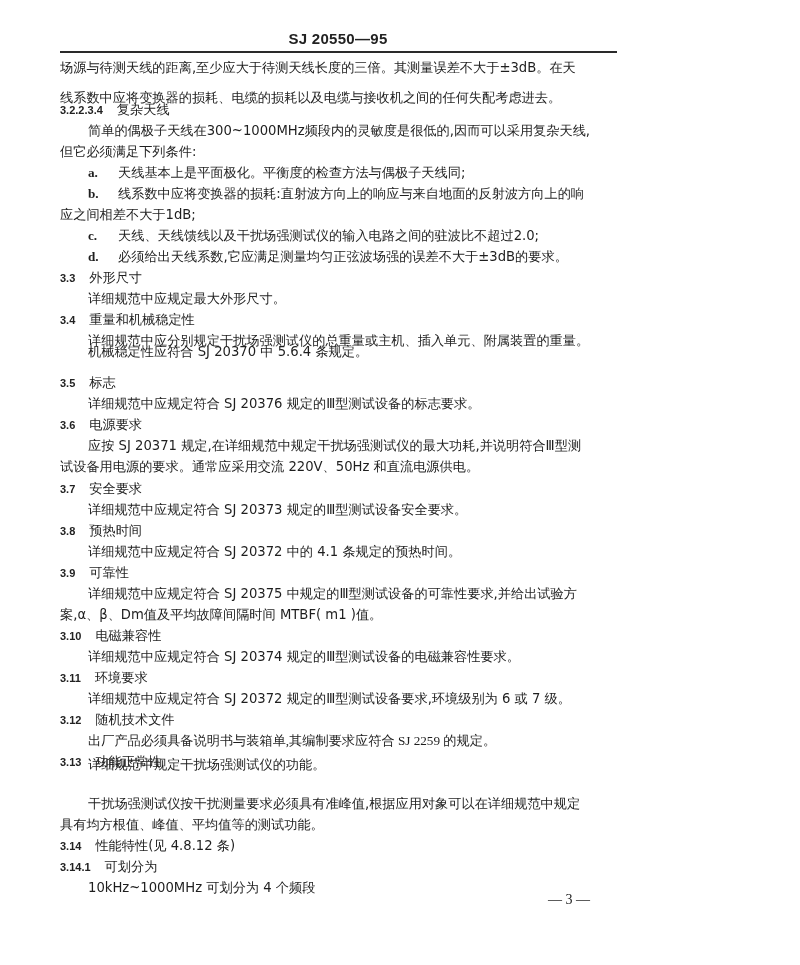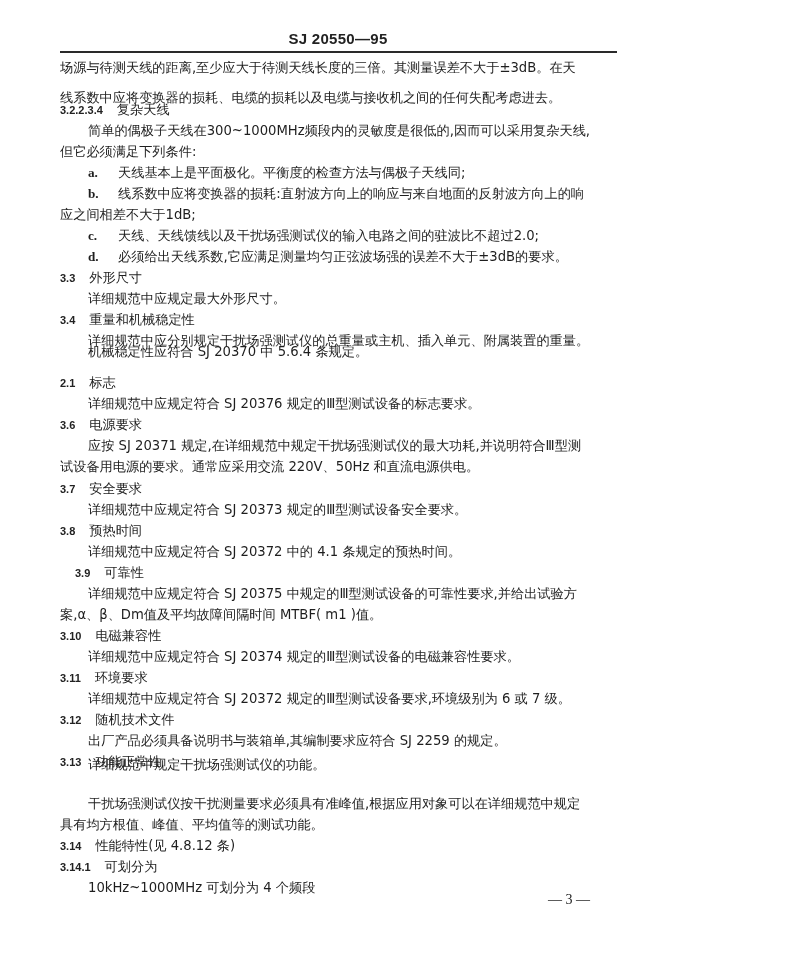--- a/index.html
+++ b/index.html
@@ -80,60 +80,60 @@
     </div>
     <div class="line indent" style="top: 231.282px;">详细规范中应规定最大外形尺寸。</div>
 
     <div class="line" style="top: 252.308px;">
       <span class="num">3.4</span><span>重量和机械稳定性</span>
     </div>
     <div class="line indent" style="top: 273.333px;">详细规范中应分别规定干扰场强测试仪的总重量或主机、插入单元、附属装置的重量。</div>
     <div class="line indent" style="top: 284px;">机械稳定性应符合 SJ 20370 中 5.6.4 条规定。</div>
 
     <div class="line" style="top: 315.385px;">
-      <span class="num">2.1</span><span>标志</span>
+      <span class="num">3.5</span><span>标志</span>
     </div>
     <div class="line indent" style="top: 336.41px;">详细规范中应规定符合 SJ 20376 规定的Ⅲ型测试设备的标志要求。</div>
 
     <div class="line" style="top: 357.436px;">
       <span class="num">3.6</span><span>电源要求</span>
     </div>
     <div class="line indent" style="top: 378.462px;">应按 SJ 20371 规定,在详细规范中规定干扰场强测试仪的最大功耗,并说明符合Ⅲ型测</div>
     <div class="line" style="top: 399.487px;">试设备用电源的要求。通常应采用交流 220V、50Hz 和直流电源供电。</div>
 
     <div class="line" style="top: 420.513px;">
       <span class="num">3.7</span><span>安全要求</span>
     </div>
     <div class="line indent" style="top: 441.538px;">详细规范中应规定符合 SJ 20373 规定的Ⅲ型测试设备安全要求。</div>
 
     <div class="line" style="top: 462.564px;">
       <span class="num">3.8</span><span>预热时间</span>
     </div>
     <div class="line indent" style="top: 483.59px;">详细规范中应规定符合 SJ 20372 中的 4.1 条规定的预热时间。</div>
 
-    <div class="line" style="top: 504.615px; margin-left: 15px;">
+    <div class="line" style="top: 504.615px;">
       <span class="num">3.9</span><span>可靠性</span>
     </div>
     <div class="line indent" style="top: 525.641px;">详细规范中应规定符合 SJ 20375 中规定的Ⅲ型测试设备的可靠性要求,并给出试验方</div>
     <div class="line" style="top: 546.667px;">案,α、β、Dm值及平均故障间隔时间 MTBF( m1 )值。</div>
 
     <div class="line" style="top: 567.692px;">
       <span class="num">3.10</span><span>电磁兼容性</span>
     </div>
     <div class="line indent" style="top: 588.718px;">详细规范中应规定符合 SJ 20374 规定的Ⅲ型测试设备的电磁兼容性要求。</div>
 
     <div class="line" style="top: 609.744px;">
       <span class="num">3.11</span><span>环境要求</span>
     </div>
     <div class="line indent" style="top: 630.769px;">详细规范中应规定符合 SJ 20372 规定的Ⅲ型测试设备要求,环境级别为 6 或 7 级。</div>
 
     <div class="line" style="top: 651.795px;">
       <span class="num">3.12</span><span>随机技术文件</span>
     </div>
-    <div class="line indent" style="top: 672.821px;">出厂产品必须具备说明书与装箱单,其编制要求应符合 SJ 2259 的规定。</div>
+    <div class="line indent" style="top: 672.821px; font-family: Liberation Serif, serif;">出厂产品必须具备说明书与装箱单,其编制要求应符合 SJ 2259 的规定。</div>
 
     <div class="line" style="top: 693.846px;">
       <span class="num">3.13</span><span>功能正常性</span>
     </div>
     <div class="line indent" style="top: 697px;">详细规范中规定干扰场强测试仪的功能。</div>
     <div class="line indent" style="top: 735.897px;">干扰场强测试仪按干扰测量要求必须具有准峰值,根据应用对象可以在详细规范中规定</div>
     <div class="line" style="top: 756.923px;">具有均方根值、峰值、平均值等的测试功能。</div>
 
     <div class="line" style="top: 777.949px;">
       <span class="num">3.14</span><span>性能特性(见 4.8.12 条)</span>

